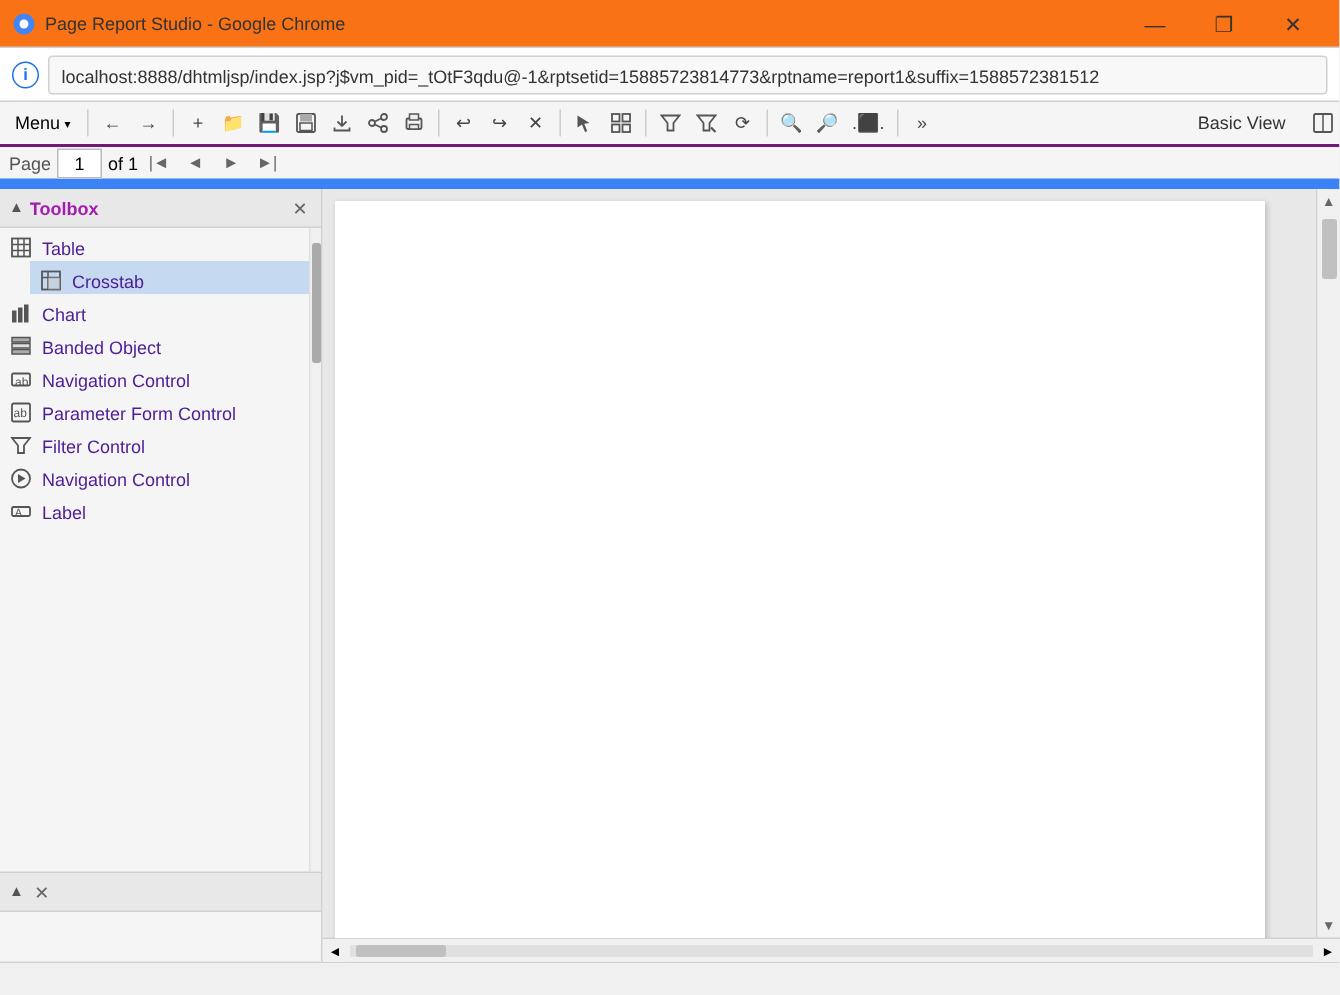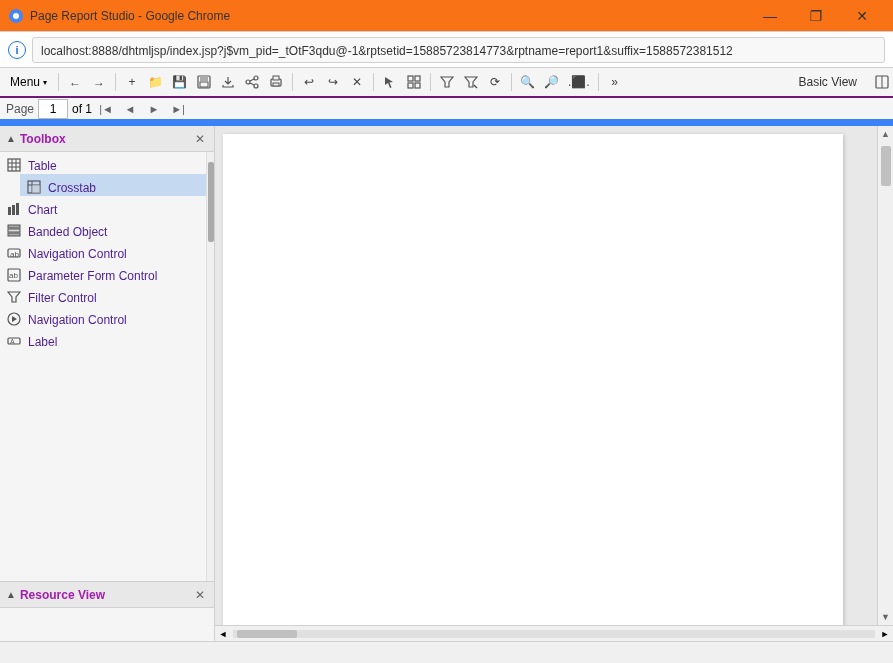--- a/index.html
+++ b/index.html
@@ -538,21 +538,20 @@
         </div>
         <div class="toolbox-vscroll">
           <div class="toolbox-vscroll-thumb"></div>
         </div>
       </div>
     </div>
 
     <div class="resource-section">
       <div class="section-header">
         <span class="collapse-icon">▲</span>
-        <span class="section-header-title">Resource View</span>
         <div class="section-close">✕</div>
       </div>
     </div>
 
   </div>
 
   <div class="canvas-area">
     <div style="display:flex; flex:1; overflow:hidden;">
       <div class="canvas-scroll-area">
         <div class="canvas-page"></div>

